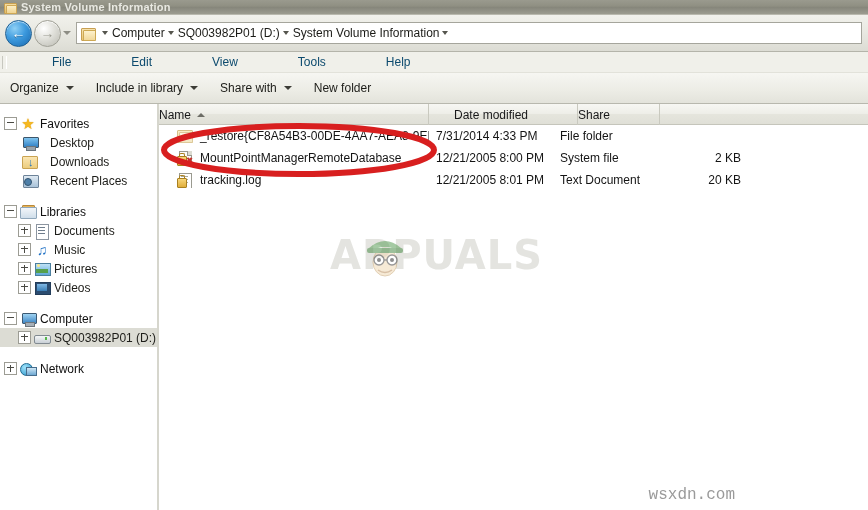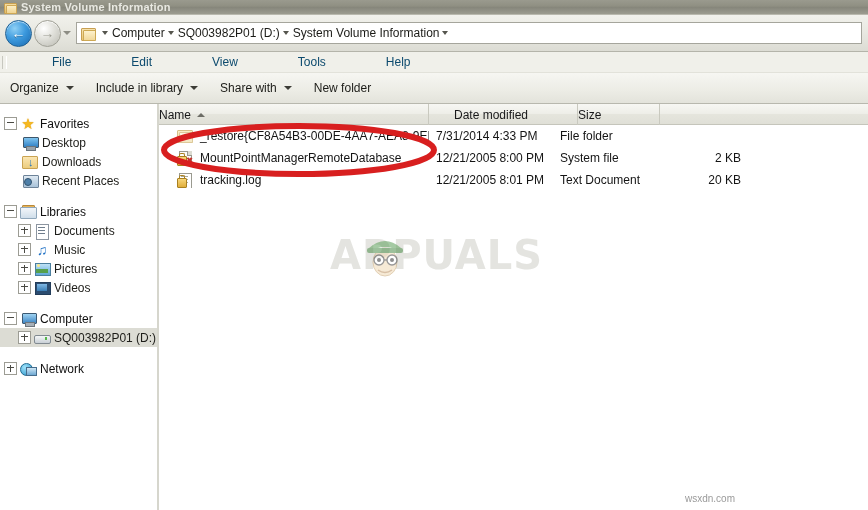--- a/index.html
+++ b/index.html
@@ -201,21 +201,21 @@
     position: relative;
     margin-right: 3px;
   }
   .expander .h {
     position: absolute; left: 2px; top: 4px; width: 7px; height: 1px; background: #4a4a44;
   }
   .expander .v {
     position: absolute; left: 5px; top: 2px; width: 1px; height: 7px; background: #4a4a44;
   }
   .indent-1 { padding-left: 4px; }
-  .indent-2 { padding-left: 22px; }
+  .indent-2 { padding-left: 22px; gap: 8px; }
   .indent-3 { padding-left: 18px; }
   .tree-gap { height: 12px; }
 
   .ico { width: 16px; height: 16px; flex: none; position: relative; }
 
   
   .ico-star { color: #f6b81f; font-size: 15px; line-height: 16px; text-align: center;
     text-shadow: 0 0 1px #c98a06; }
   
   .ico-desktop .screen { position: absolute; left: 1px; top: 2px; width: 14px; height: 9px;
@@ -372,22 +372,22 @@
     letter-spacing: 1px; line-height: 1;
     font-family: "DejaVu Sans", sans-serif;
   }
   .wm-mascot {
     position: absolute; left: 33px; top: 1px;
     width: 44px; height: 46px; opacity: .55;
   }
 
   .sitecredit {
     position: absolute; right: 9px; bottom: 6px;
-    font-size: 10px; color: #9a9a9a;
-    font-family: Liberation Sans, sans-serif;
+    font-size: 16px; color: #9a9a9a;
+    font-family: Liberation Mono, monospace;
     z-index: 20;
   }
 </style>
 </head>
 <body>
 
 <div id="app">
 
   <div class="titlebar">
     <div class="tb-folder-icon">
@@ -591,21 +591,21 @@
     <div class="filepane">
       <div class="colheader">
         <div class="col col-name">
           <span>Name</span>
           <span class="sortcav"></span>
         </div>
         <div class="col col-date">
           <span>Date modified</span>
         </div>
         <div class="col col-size">
-          <span>Size</span>
+          <span>Share</span>
         </div>
         <div class="col col-blank"></div>
       </div>
 
       <div class="filerow">
         <div class="cell cell-name">
           <span class="licon licon-folder">
               <span class="back"></span>
               <span class="front"></span>
             </span>

